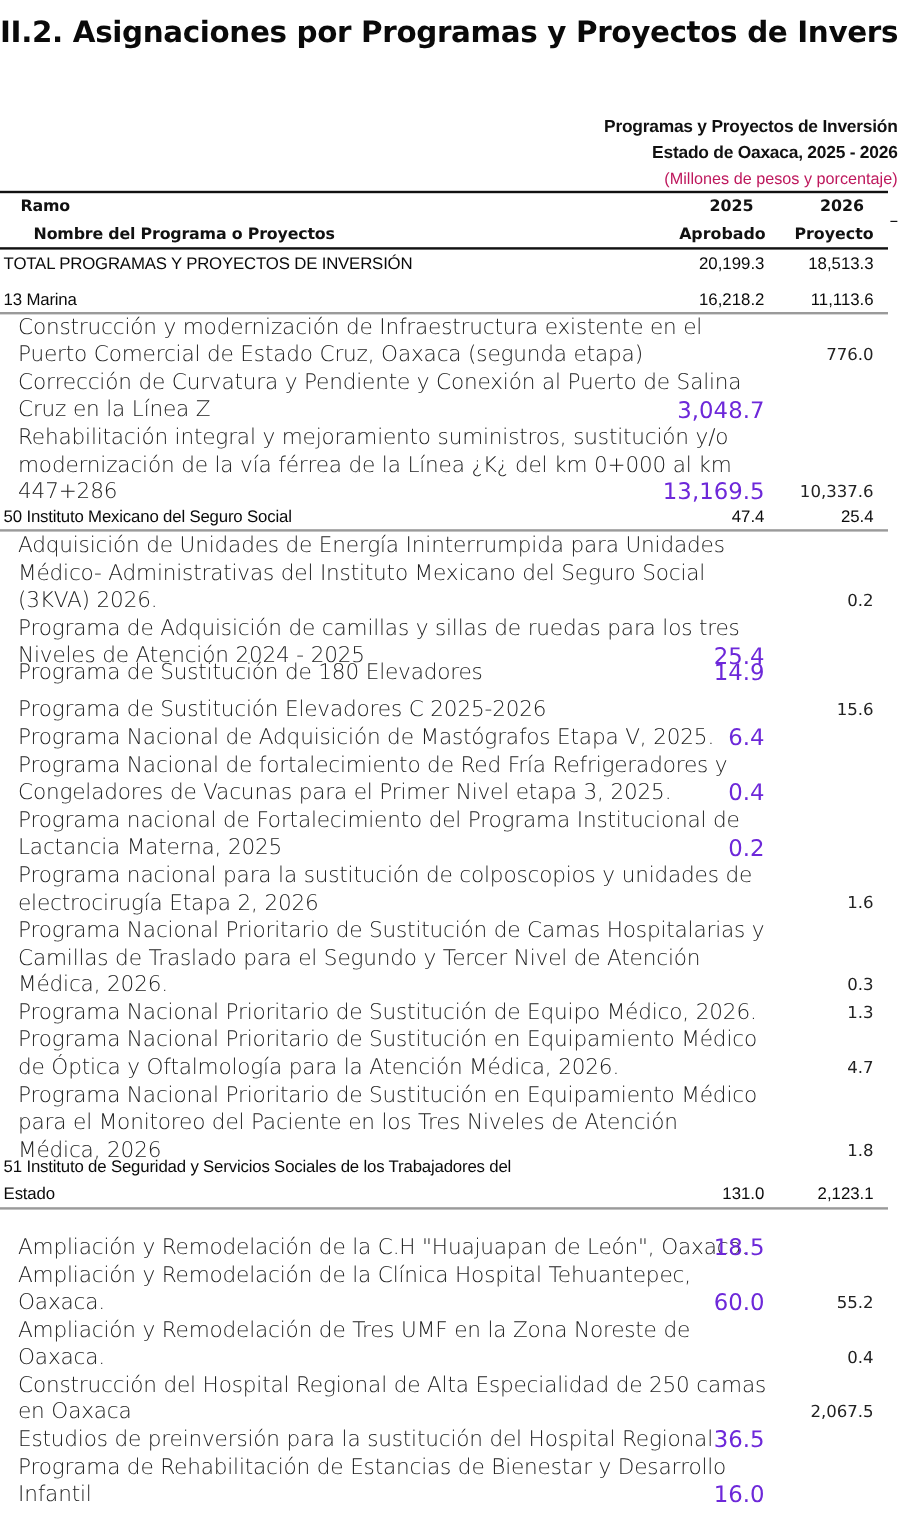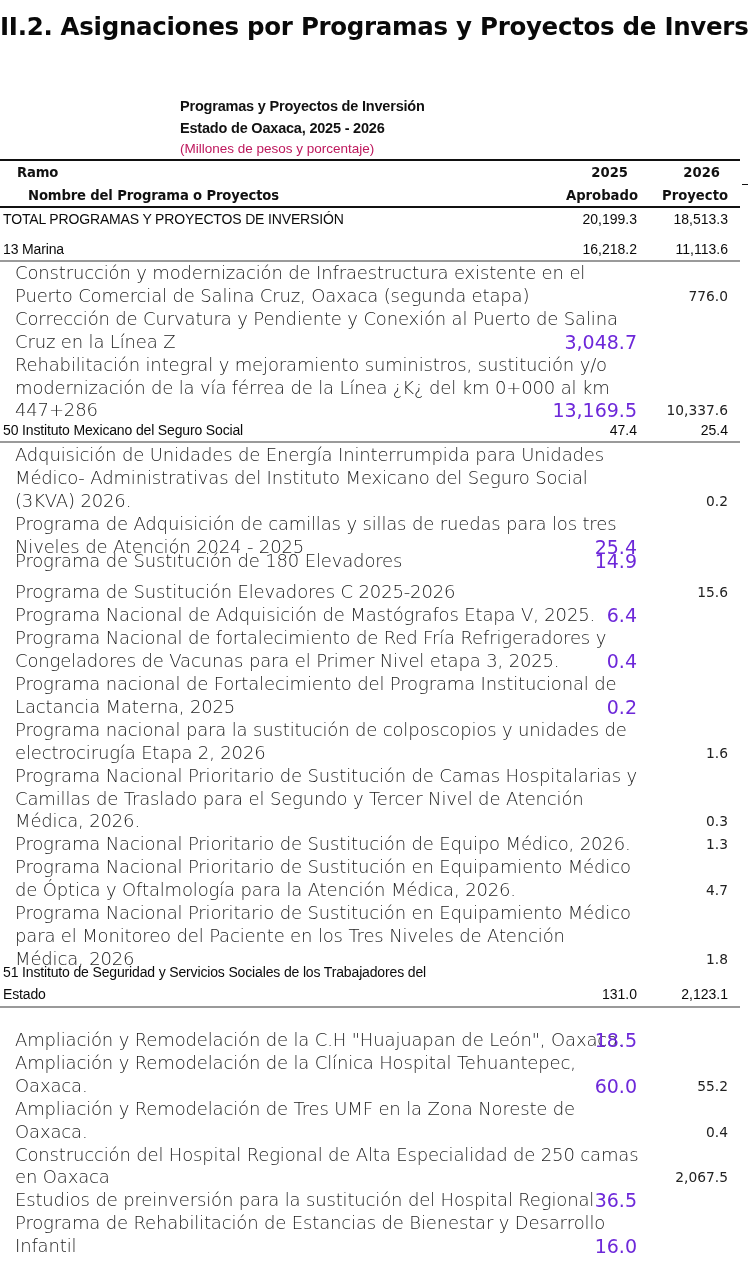--- a/index.html
+++ b/index.html
@@ -7,21 +7,21 @@
     width: 748px; height: 1280px; overflow: hidden; position: relative;
     font-family: "DejaVu Sans", "Liberation Sans", sans-serif;
     color: #111;
   }
   .page-title {
     position: absolute; left: 0; top: 12px; white-space: nowrap;
     font-family: "DejaVu Sans", sans-serif; font-weight: bold;
     font-size: 24.5px; letter-spacing: -0.3px; color: #0a0a0a;
   }
   .table-head {
-    position: absolute; left: 0; top: 95px; width: 748px; text-align: left;
+    position: absolute; left: 0; top: 95px; width: 748px; text-align: right;
   }
   .table-head .t1, .table-head .t2 {
     font-family: "Liberation Sans", sans-serif; font-weight: bold; font-size: 14.5px;
     line-height: 22px; padding-left: 180px; letter-spacing: -0.2px;
   }
   .table-head .t3 {
     font-family: "Liberation Sans", sans-serif; font-size: 13.5px; line-height: 20px;
     padding-left: 180px; color: #be185d;
   }
   .rule { position: absolute; left: 0; height: 0; }
@@ -79,21 +79,21 @@
 </div>
 <div class="rule thin" style="top:260px"></div>
 
 <div id="r0">
     <div class="row" style="top: 262px;">
       <span class="label">Construcción y modernización de Infraestructura existente en el</span>
       <span class="v25"></span>
       <span class="v26"></span>
     </div>
     <div class="row" style="top: 284.9px;">
-      <span class="label">Puerto Comercial de Salina Cruz, Oaxaca (segunda etapa)</span>
+      <span class="label">Puerto Comercial de Estado Cruz, Oaxaca (segunda etapa)</span>
       <span class="v25"></span>
       <span class="v26">776.0</span>
     </div>
     <div class="row" style="top: 307.8px;">
       <span class="label">Corrección de Curvatura y Pendiente y Conexión al Puerto de Salina</span>
       <span class="v25"></span>
       <span class="v26"></span>
     </div>
     <div class="row" style="top: 330.7px;">
       <span class="label">Cruz en la Línea Z</span>

